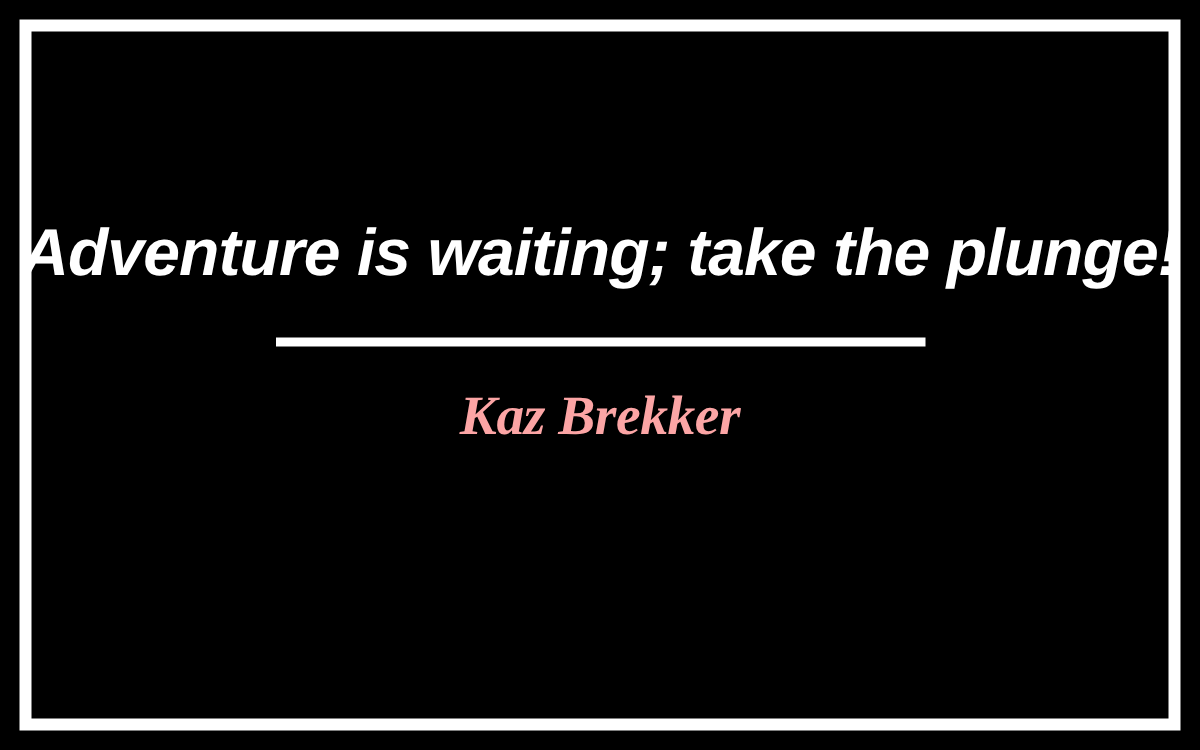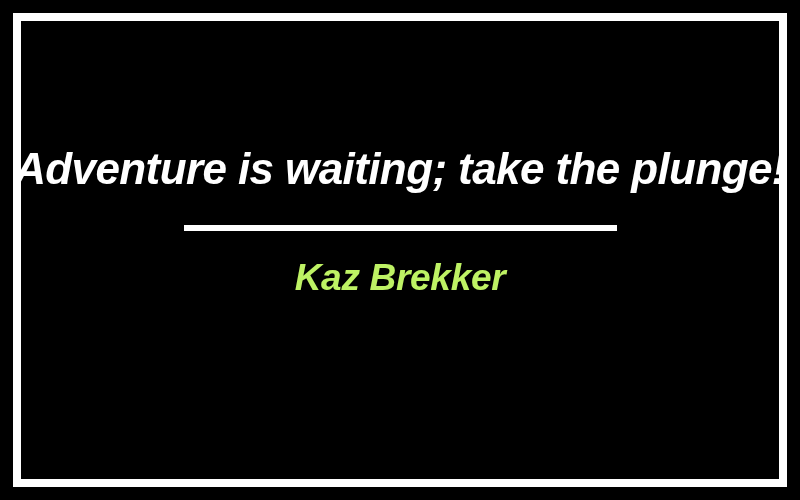--- a/index.html
+++ b/index.html
@@ -70,22 +70,22 @@
   .divider {
     width: 433px;
     height: 6px;
     background: #ffffff;
     margin: 32px 0 26px 0;
     flex: none;
   }
 
   
   .author-text {
-    color: #bef264;
-    font-family: Liberation Sans, sans-serif;
+    color: #fca5a5;
+    font-family: Liberation Serif, serif;
     font-size: 37px;
     font-weight: bold;
     font-style: italic;
     line-height: 1.15;
     letter-spacing: -0.3px;
     text-align: center;
     white-space: nowrap;
     margin: 0;
     padding: 0;
   }

